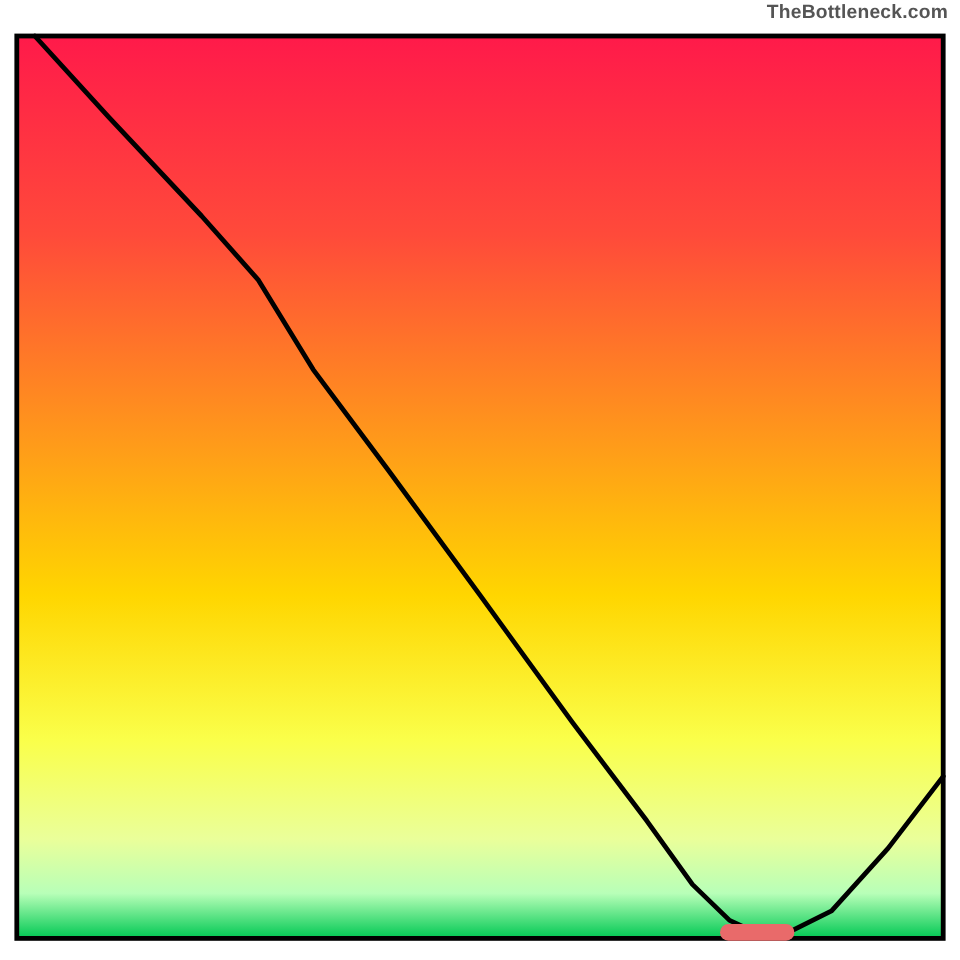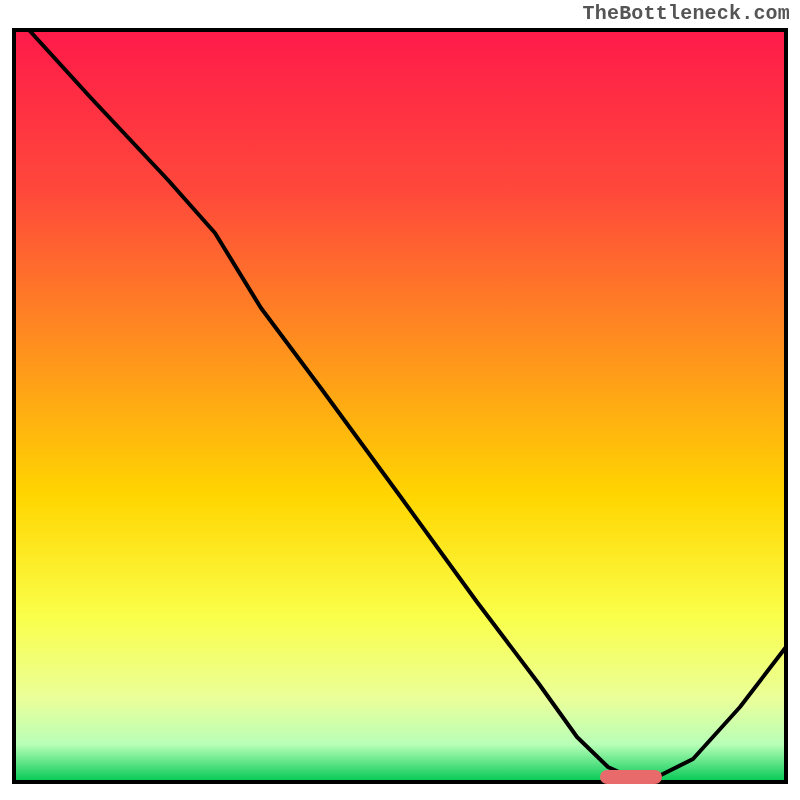--- a/index.html
+++ b/index.html
@@ -15,22 +15,22 @@
     width: 800px;
     height: 800px;
   }
   svg {
     display: block;
   }
   .watermark {
     position: absolute;
     top: 2px;
     right: 10px;
-    font-family: Liberation Mono, monospace;
-    font-size: 20px;
+    font-family: Liberation Sans, sans-serif;
+    font-size: 16px;
     font-weight: 600;
     color: #555;
     letter-spacing: 0.2px;
   }
 </style>
 </head>
 <body>
 
 <div class="chart-container">
 

